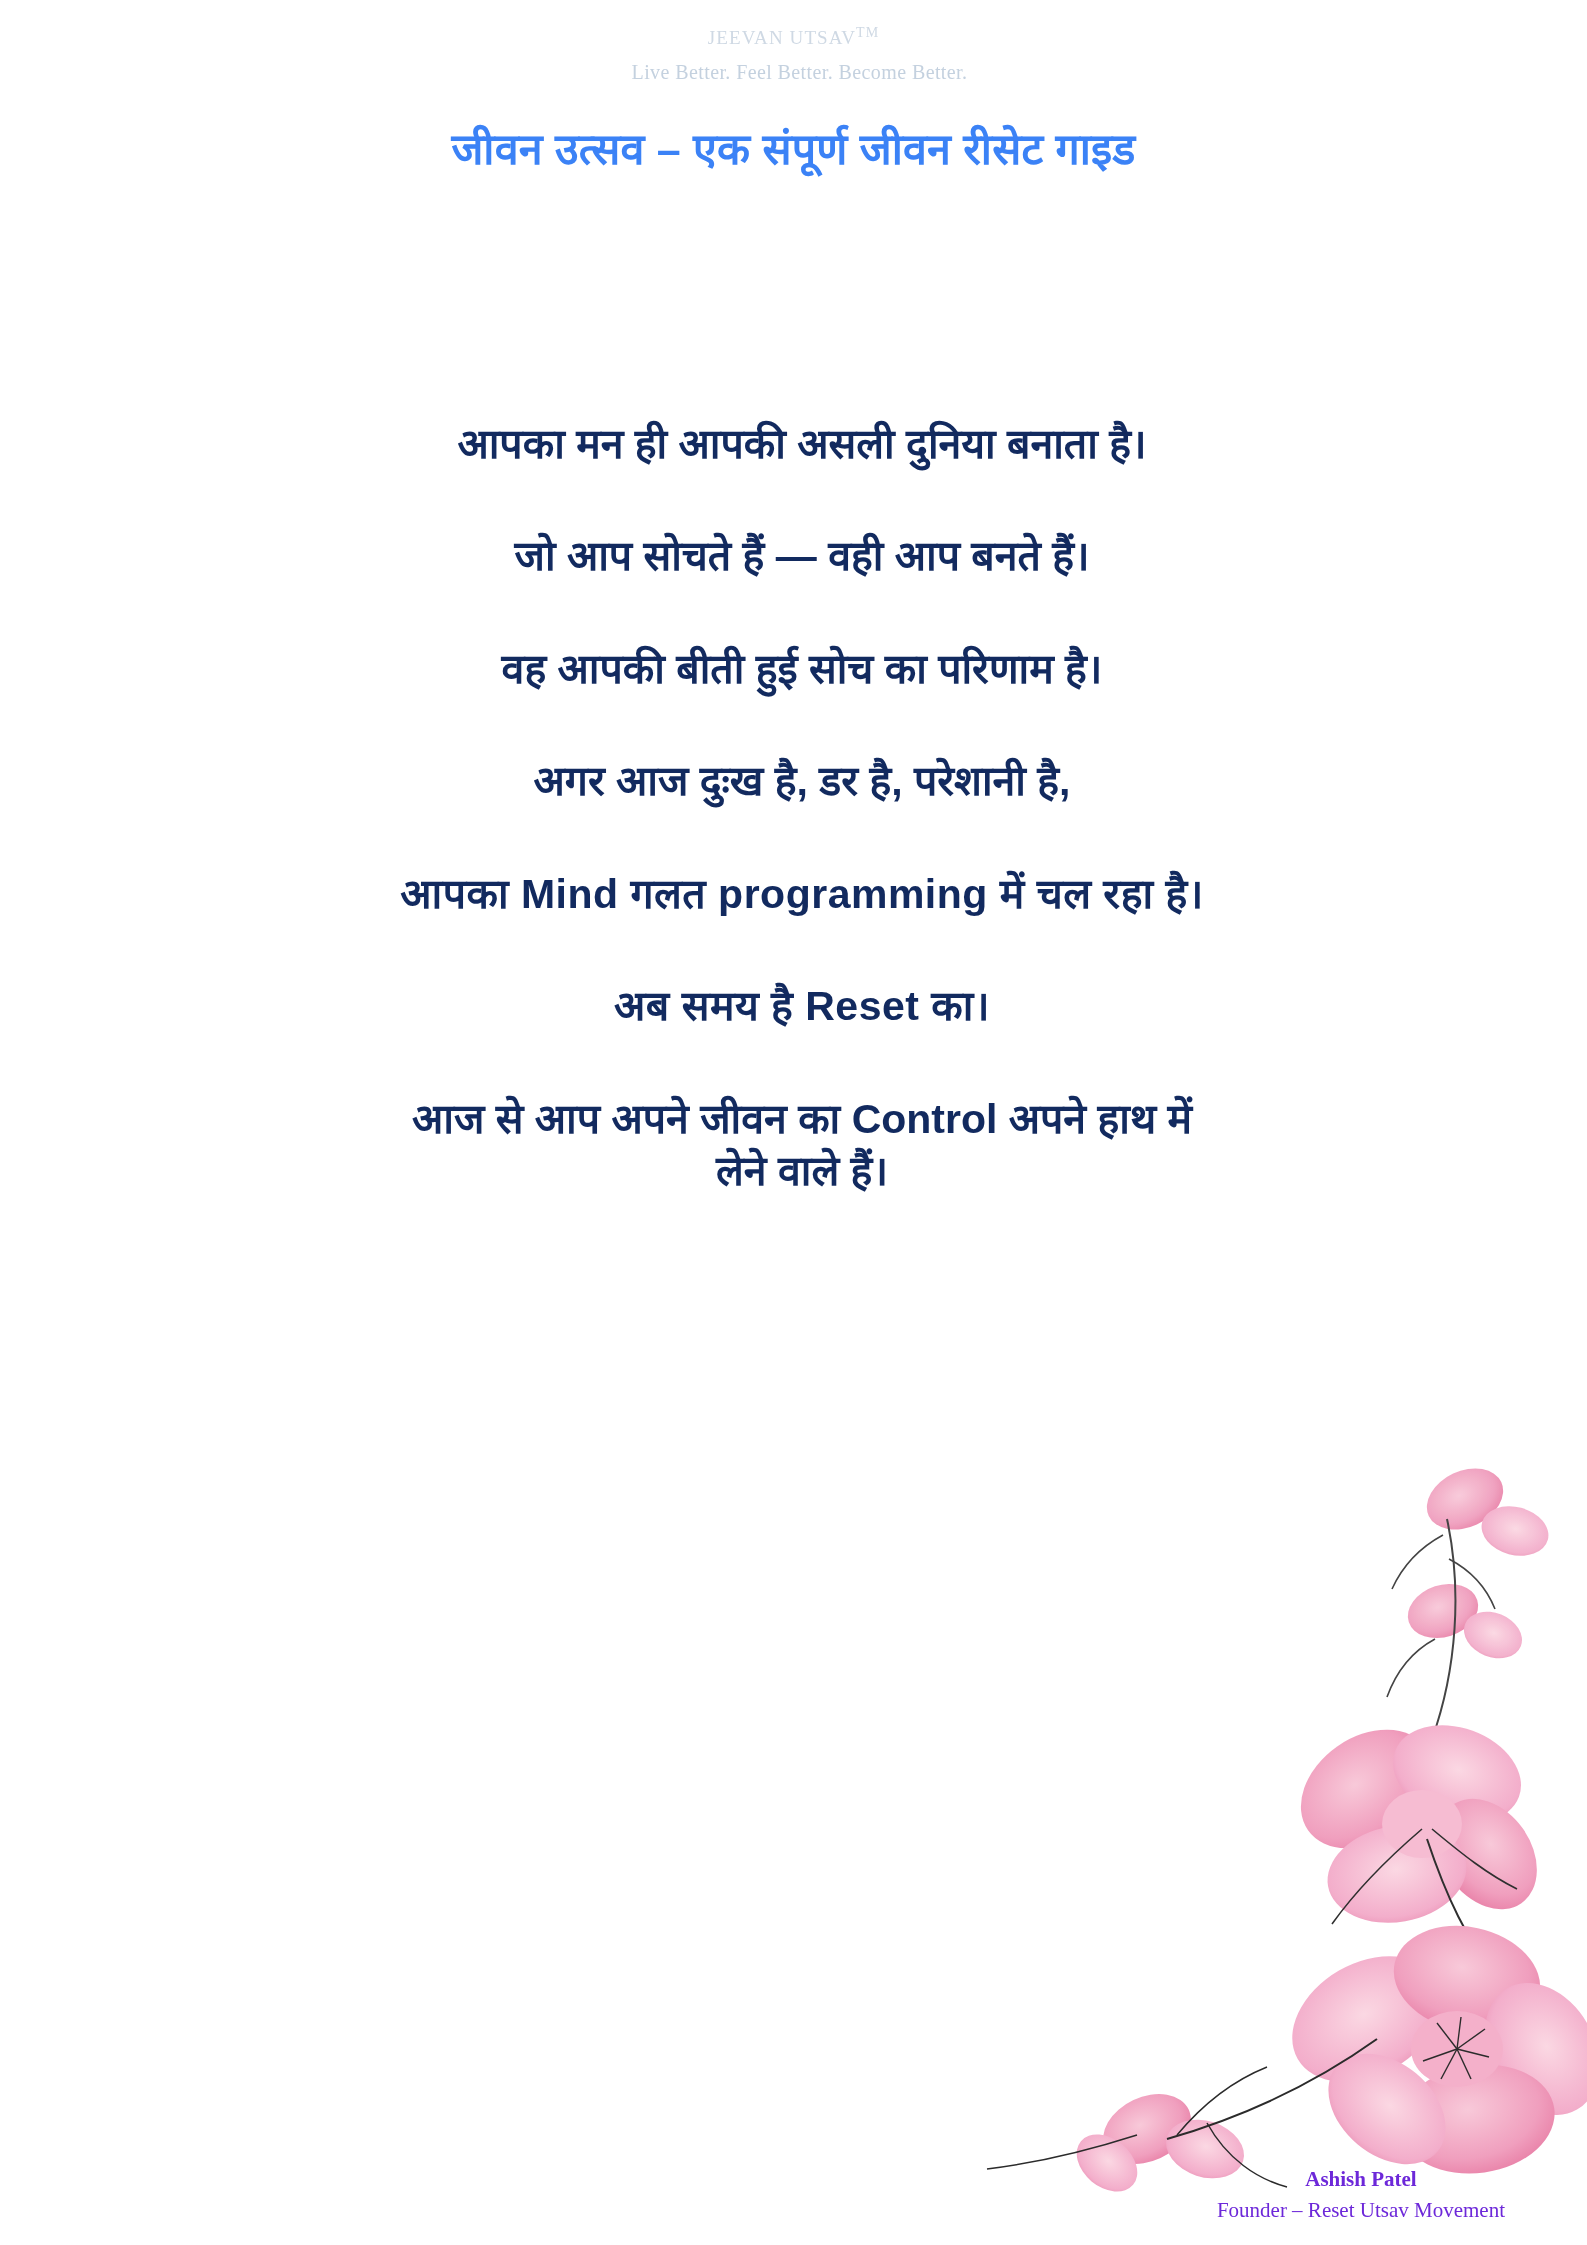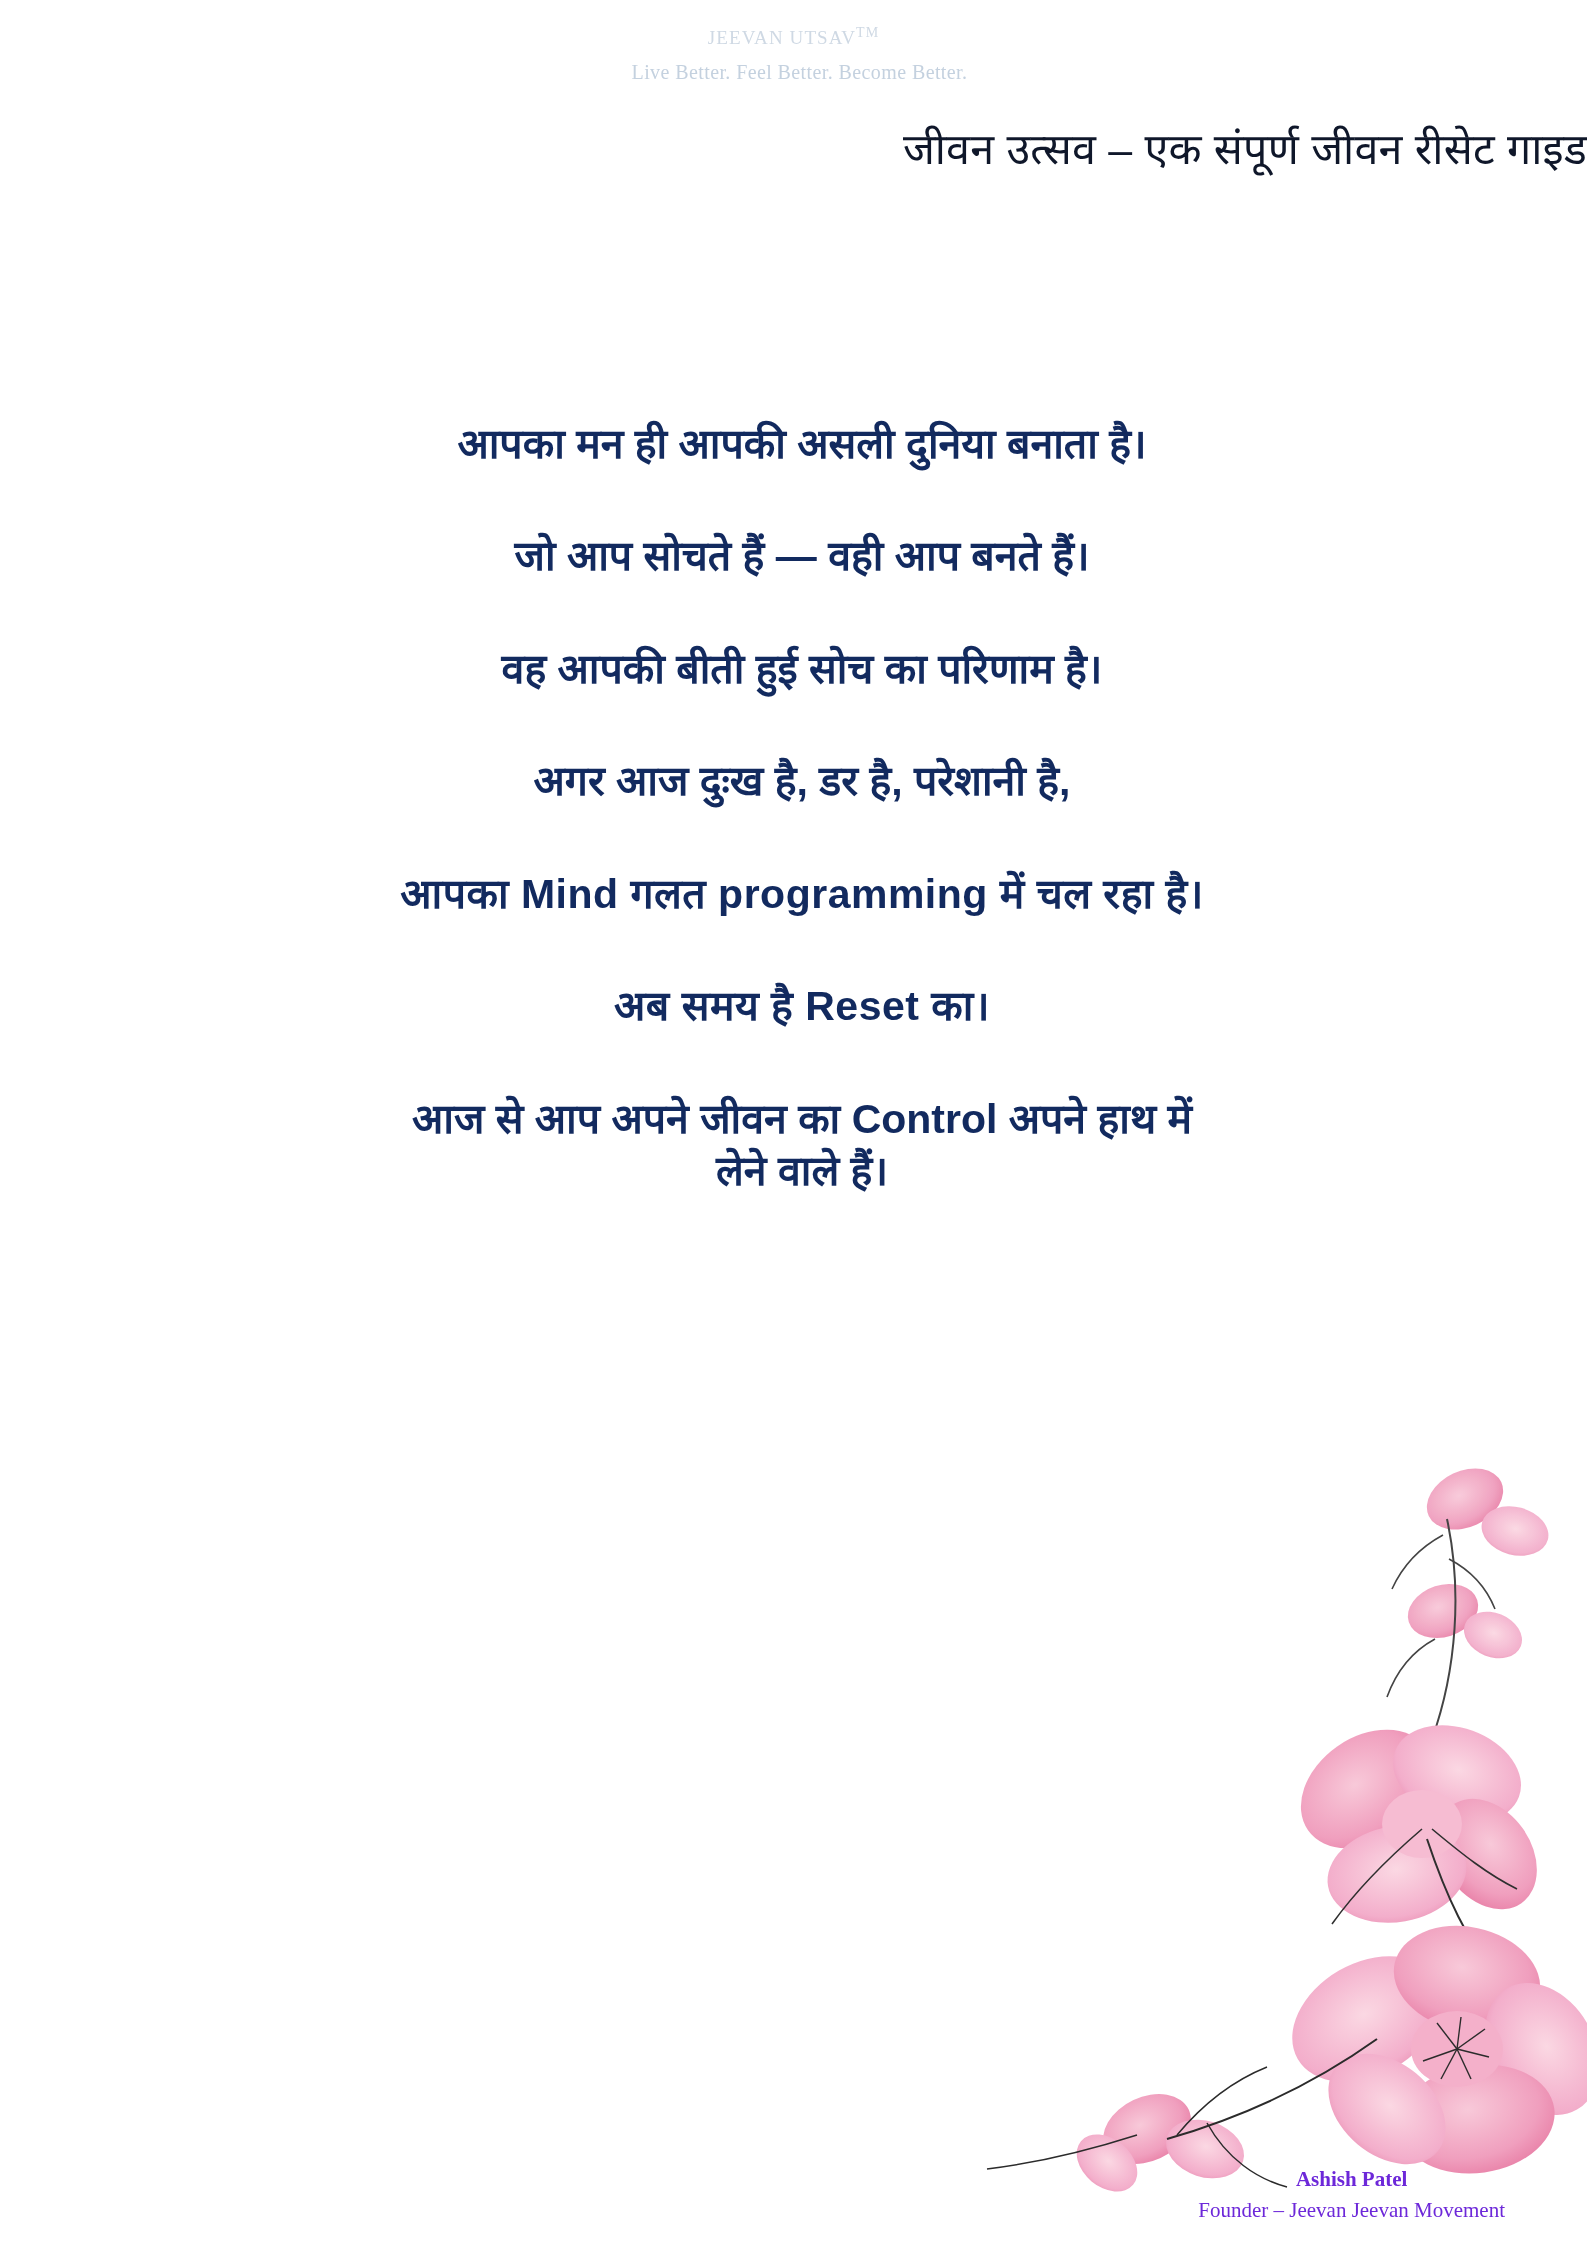--- a/index.html
+++ b/index.html
@@ -44,25 +44,25 @@
     letter-spacing: 0.4px;
     padding-left: 12px;
   }
 
   
   .doc-title {
     position: absolute;
     top: 118px;
     left: 0;
     width: 100%;
-    text-align: right;
+    text-align: center;
     font-family: "Liberation Sans", sans-serif;
-    font-weight: normal;
+    font-weight: bold;
     font-size: 43px;
-    color: #0f172a;
+    color: #3b82f6;
     letter-spacing: 0.2px;
   }
 
   
   .body-copy {
     position: absolute;
     top: 418px;
     left: 152px;
     width: 1300px;
     color: #122a5f;
@@ -218,14 +218,14 @@
     <ellipse cx="-40" cy="34" rx="34" ry="24" fill="url(#pg2)" transform="rotate(40 -40 34)"></ellipse>
     <path d="M20 10 C 90 -10, 160 -40, 230 -90" stroke="#2b2b2b" stroke-width="2" fill="none"></path>
     <path d="M30 6 C 60 -30, 90 -50, 120 -62" stroke="#2b2b2b" stroke-width="1.5" fill="none"></path>
     <path d="M60 -6 C 80 30, 110 50, 140 58" stroke="#2b2b2b" stroke-width="1.5" fill="none"></path>
     <path d="M-10 6 C -60 22, -110 34, -160 40" stroke="#2b2b2b" stroke-width="1.5" fill="none"></path>
   </g>
 </svg>
 
 <div class="signature">
   <div class="sig-name">Ashish Patel</div>
-  <div class="sig-role">Founder – Jeevan Jeevan Movement</div>
+  <div class="sig-role">Founder – Reset Utsav Movement</div>
 </div>
 
 </body></html>

